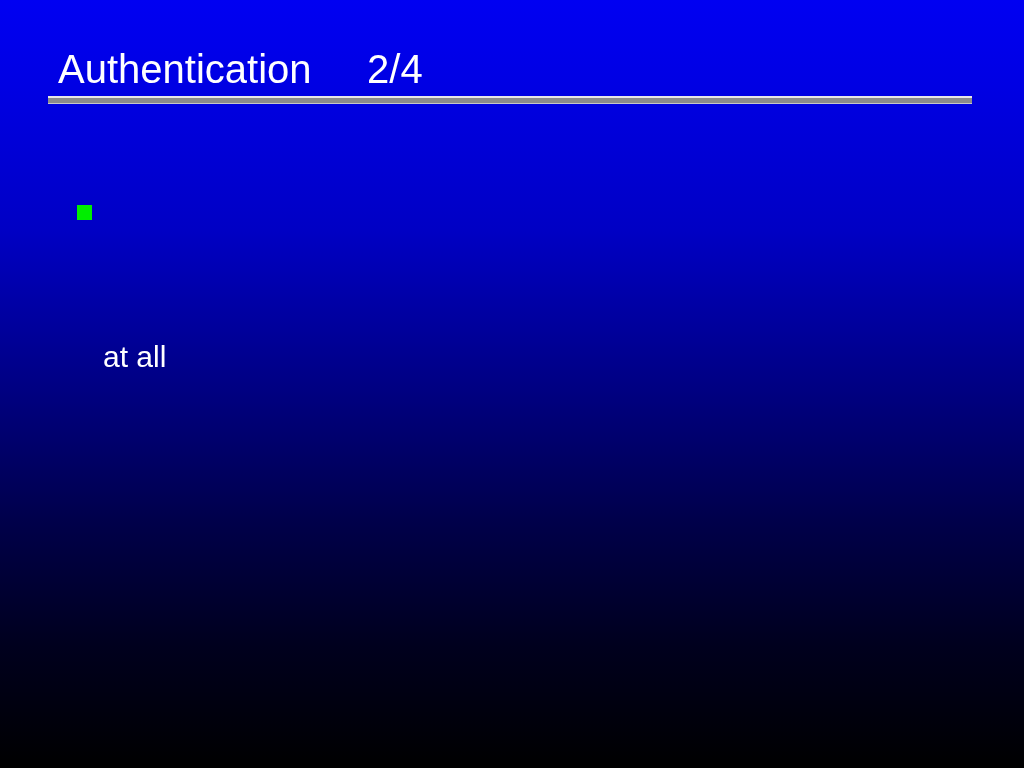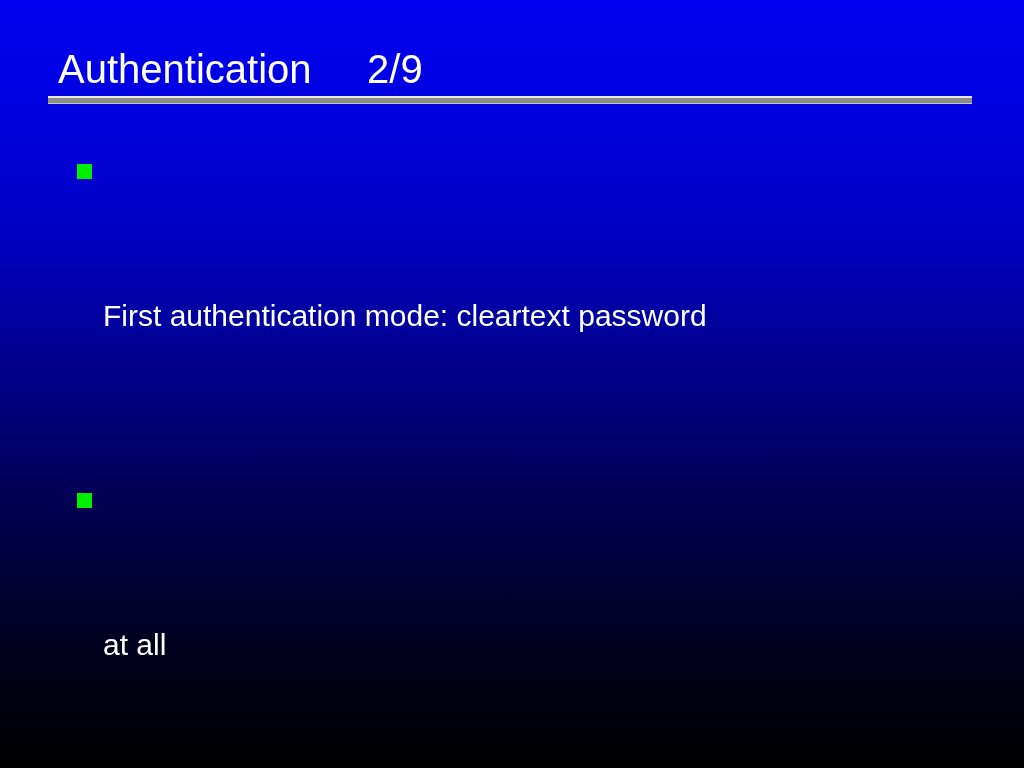--- a/index.html
+++ b/index.html
@@ -108,34 +108,30 @@
   .bullet-text {
     display: block;
   }
 </style>
 </head>
 <body>
 
 <div id="slide">
 
   <div id="title-block">
-    <h1 id="slide-title">Authentication     2/9</h1>
+    <h1 id="slide-title">Authentication     2/4</h1>
     <div id="title-rule">
       <div class="rule-hi"></div>
       <div class="rule-body"></div>
       <div class="rule-lo"></div>
     </div>
   </div>
 
   <div id="bullet-list">
 
-    <div class="bullet-item" style="margin-top:0px;">
-      <span class="bullet-marker"></span>
-      <span class="bullet-text">First authentication mode: cleartext password</span>
-    </div>
 
     <div class="bullet-item" style="margin-top:41px;">
       <span class="bullet-marker"></span>
       <span class="bullet-text cont-line">at all</span>
     </div>
 
   </div>
 
 </div>
 

